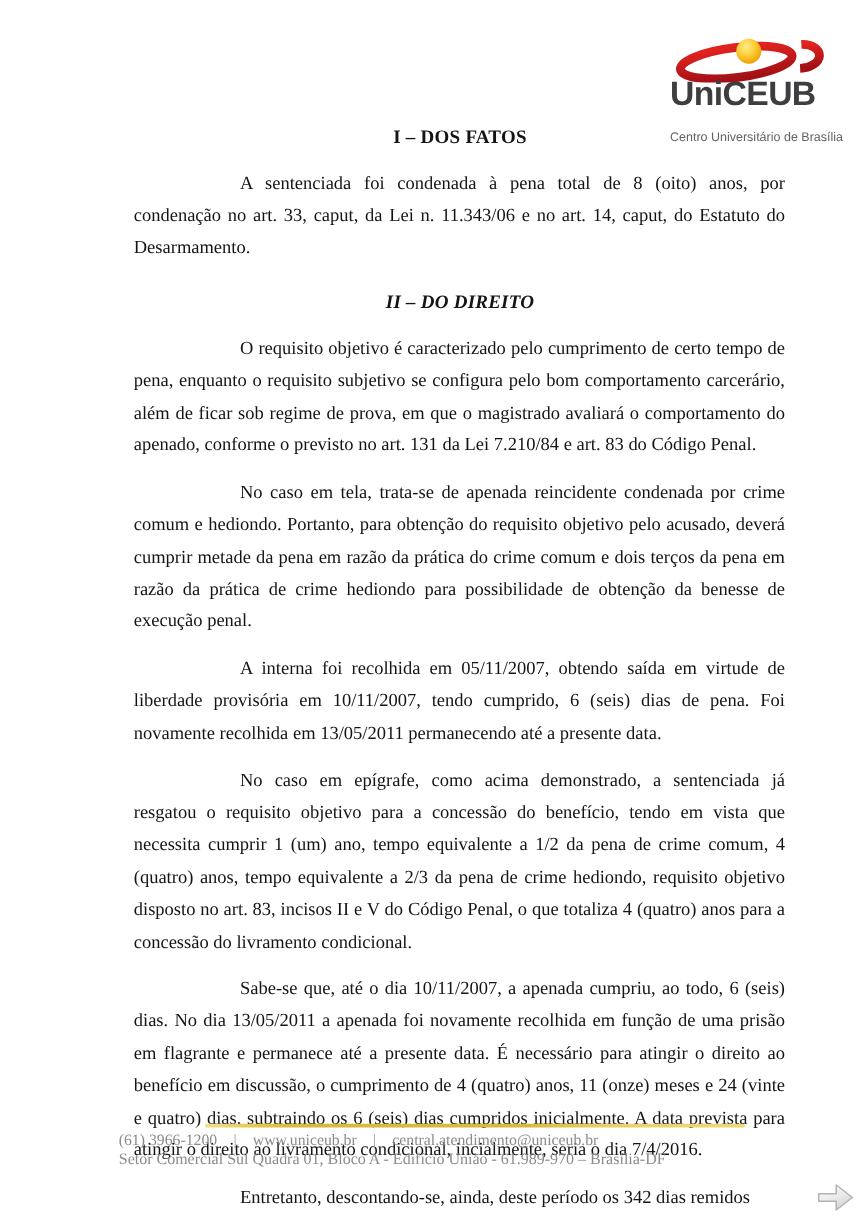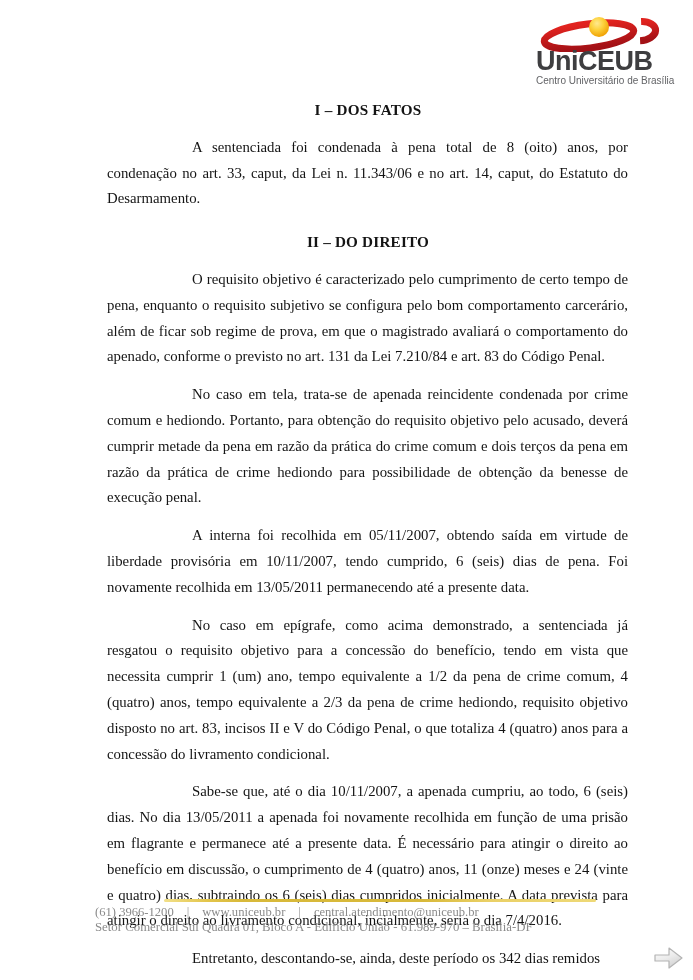--- a/index.html
+++ b/index.html
@@ -3,43 +3,43 @@
 <meta charset="utf-8">
 <style>
   html,body { margin:0; padding:0; }
   body {
     width:693px; height:980px; background:#ffffff; position:relative;
     overflow:hidden; font-family:"Liberation Serif", serif;
   }
   .page { position:absolute; inset:0; background:#ffffff; }
 
   
-  .logo { position:absolute; top:16px; right:3px; width:154px; }
+  .logo { position:absolute; top:30px; right:3px; width:154px; }
   .logo svg.mark { display:block; margin-left:1px; }
   .logo-word {
     font-family:"Liberation Sans", sans-serif; font-weight:bold;
     font-size:27px; line-height:24px; color:#3e3e40; letter-spacing:-0.5px;
     margin-top:-3px; white-space:nowrap;
   }
   .logo-tagline {
     font-family:"Liberation Sans", sans-serif; font-size:10px;
-    color:#626366; margin-top:2px; white-space:nowrap;
+    color:#626366; margin-top:18px; white-space:nowrap;
   }
 
   
   .content {
     position:absolute; left:95px; top:97px; width:545px;
     color:#141414; font-size:14.8px; line-height:25.8px;
     text-align:justify;
   }
   .content h3 {
     font-size:15.2px; font-weight:bold; margin:0 0 7px 1px;
     text-align:center; letter-spacing:0.2px;
   }
-  .content h3.sec2 { margin-top:17px; margin-bottom:5px; }
+  .content h3.sec2 { margin-top:17px; margin-bottom:5px;font-style:italic; }
   .content p { margin:12px; text-indent:85px; }
 
   
   .gold-rule {
     position:absolute; left:164px; top:899px; width:432px; height:3px;
     background:linear-gradient(to right,#f2e08a 0%, #e3c54b 10%, #d8b93a 18%,
                #d8b93a 60%, #e9d univers066 75%, #eed977 100%);
     background:linear-gradient(to right,#f2e08a 0%, #e3c54b 10%, #d8b93a 18%,
                #d8b93a 60%, #ead066 75%, #eed977 100%);
     border-radius:2px;

